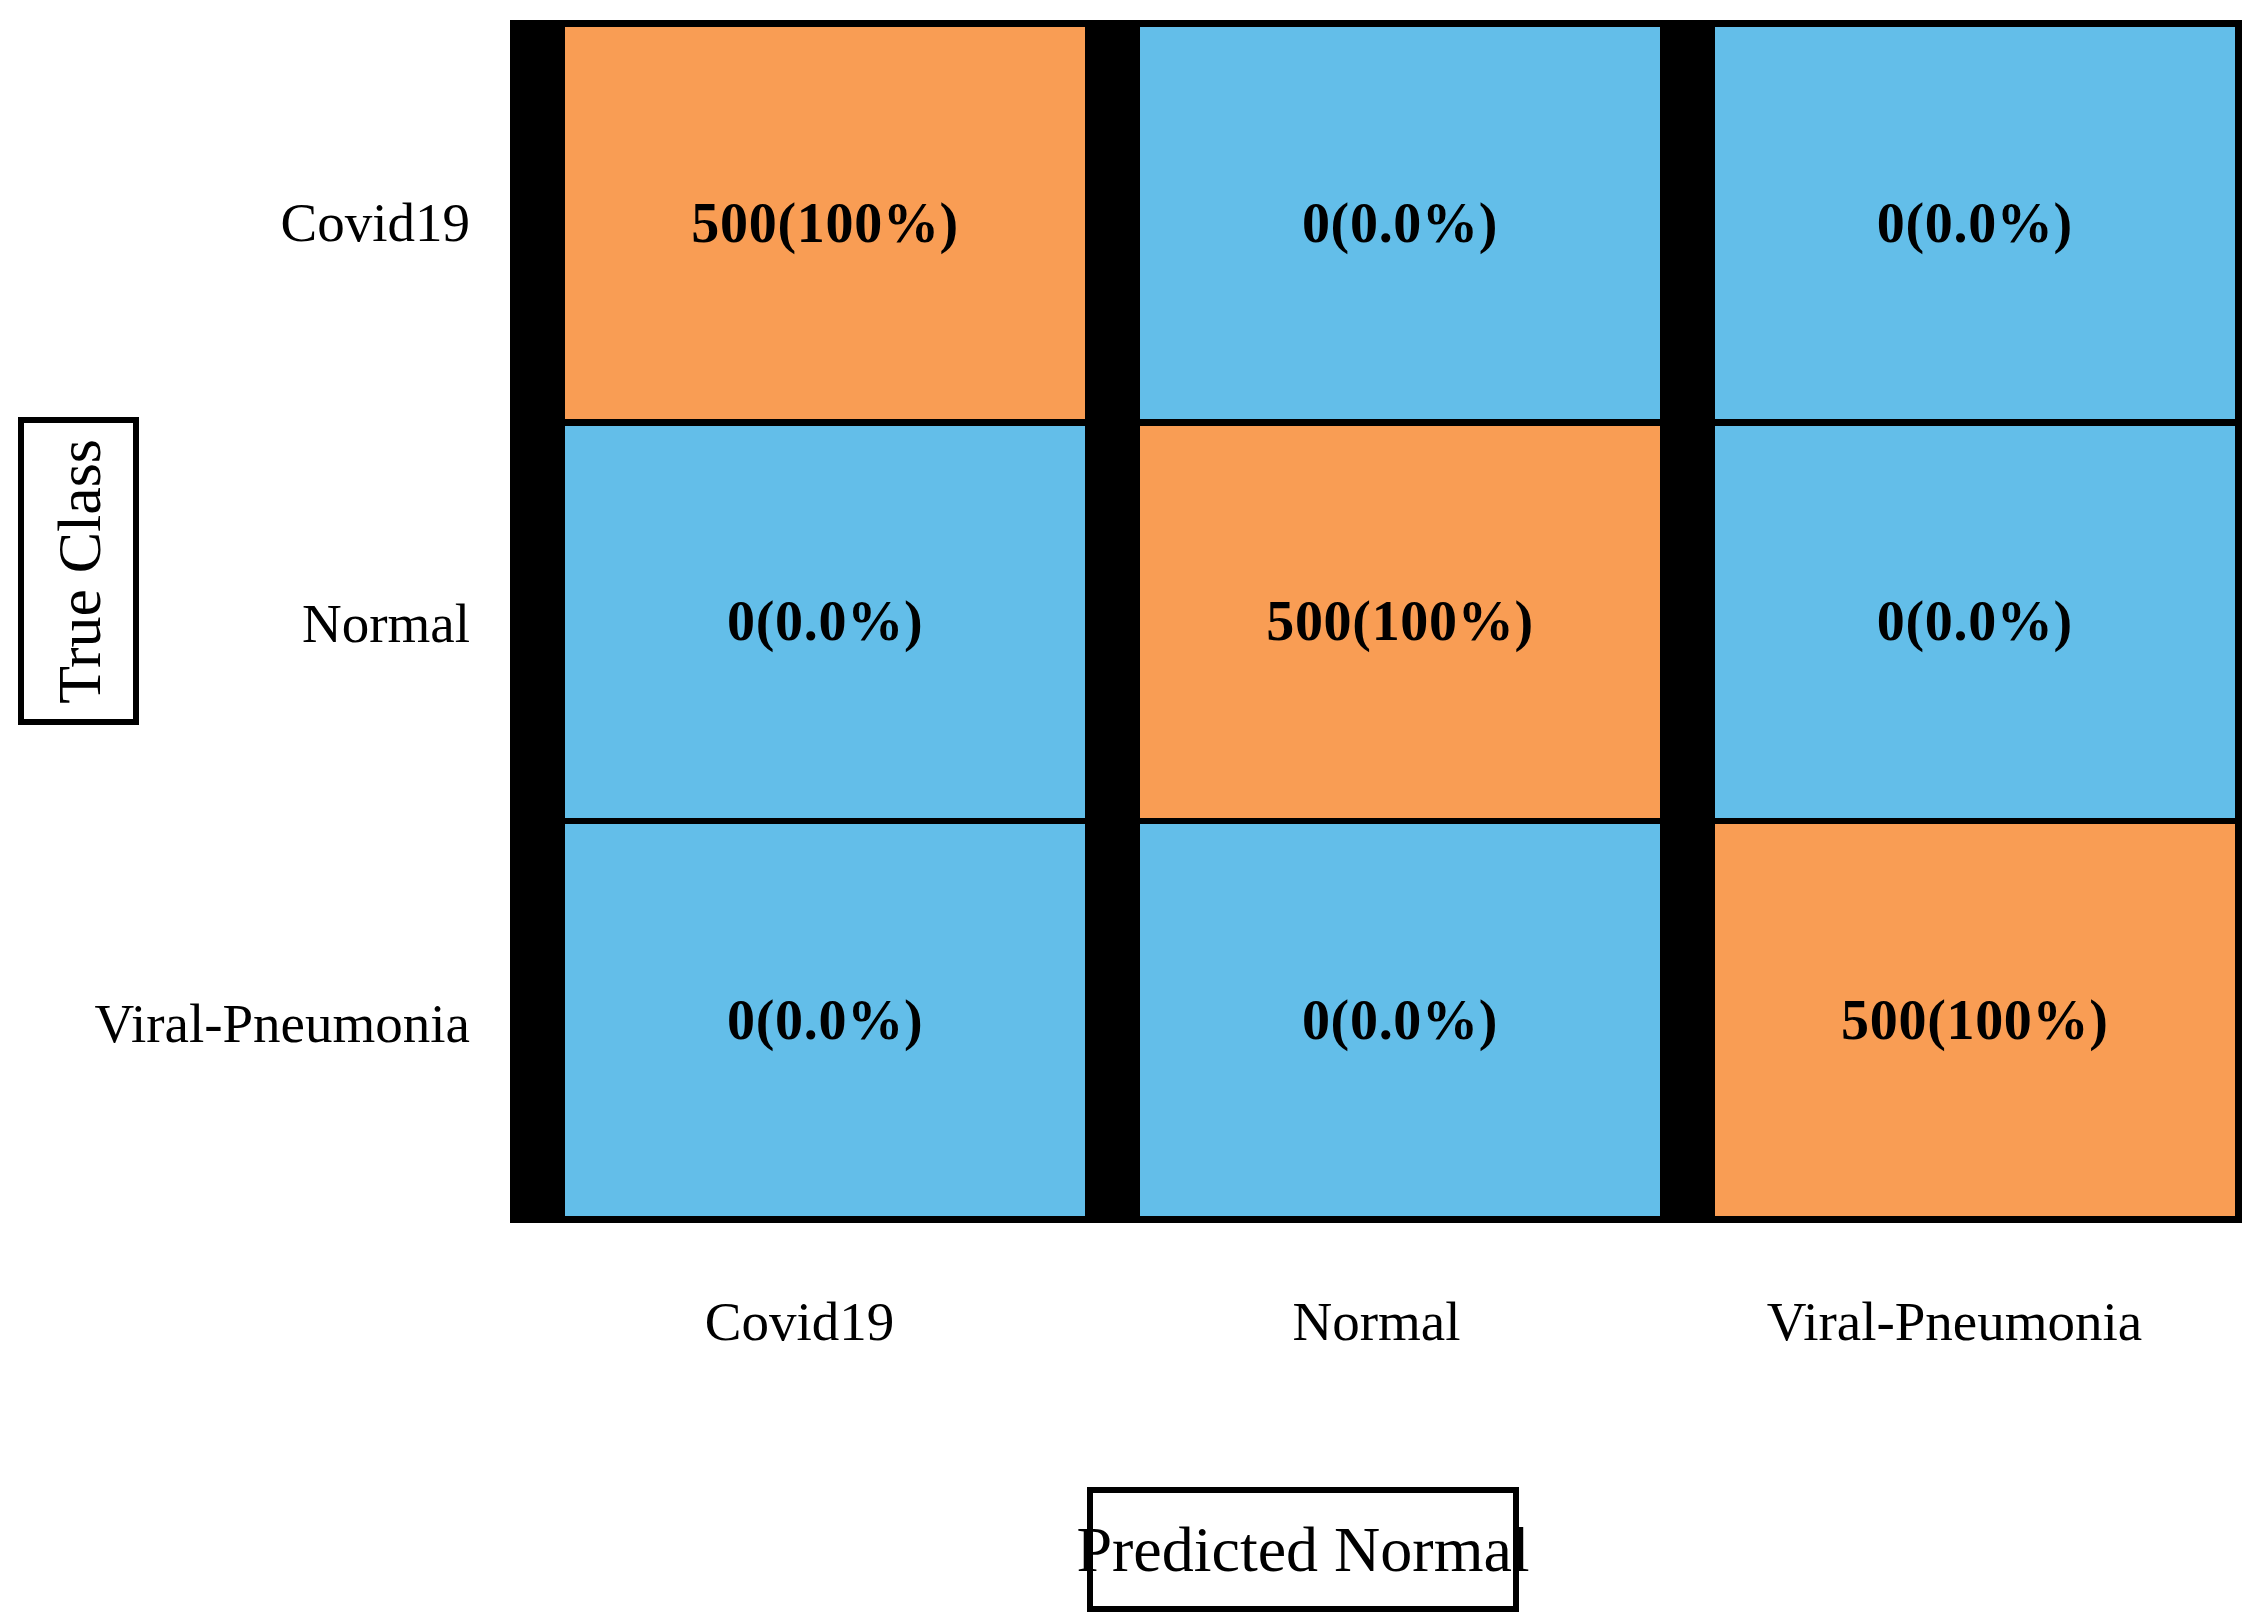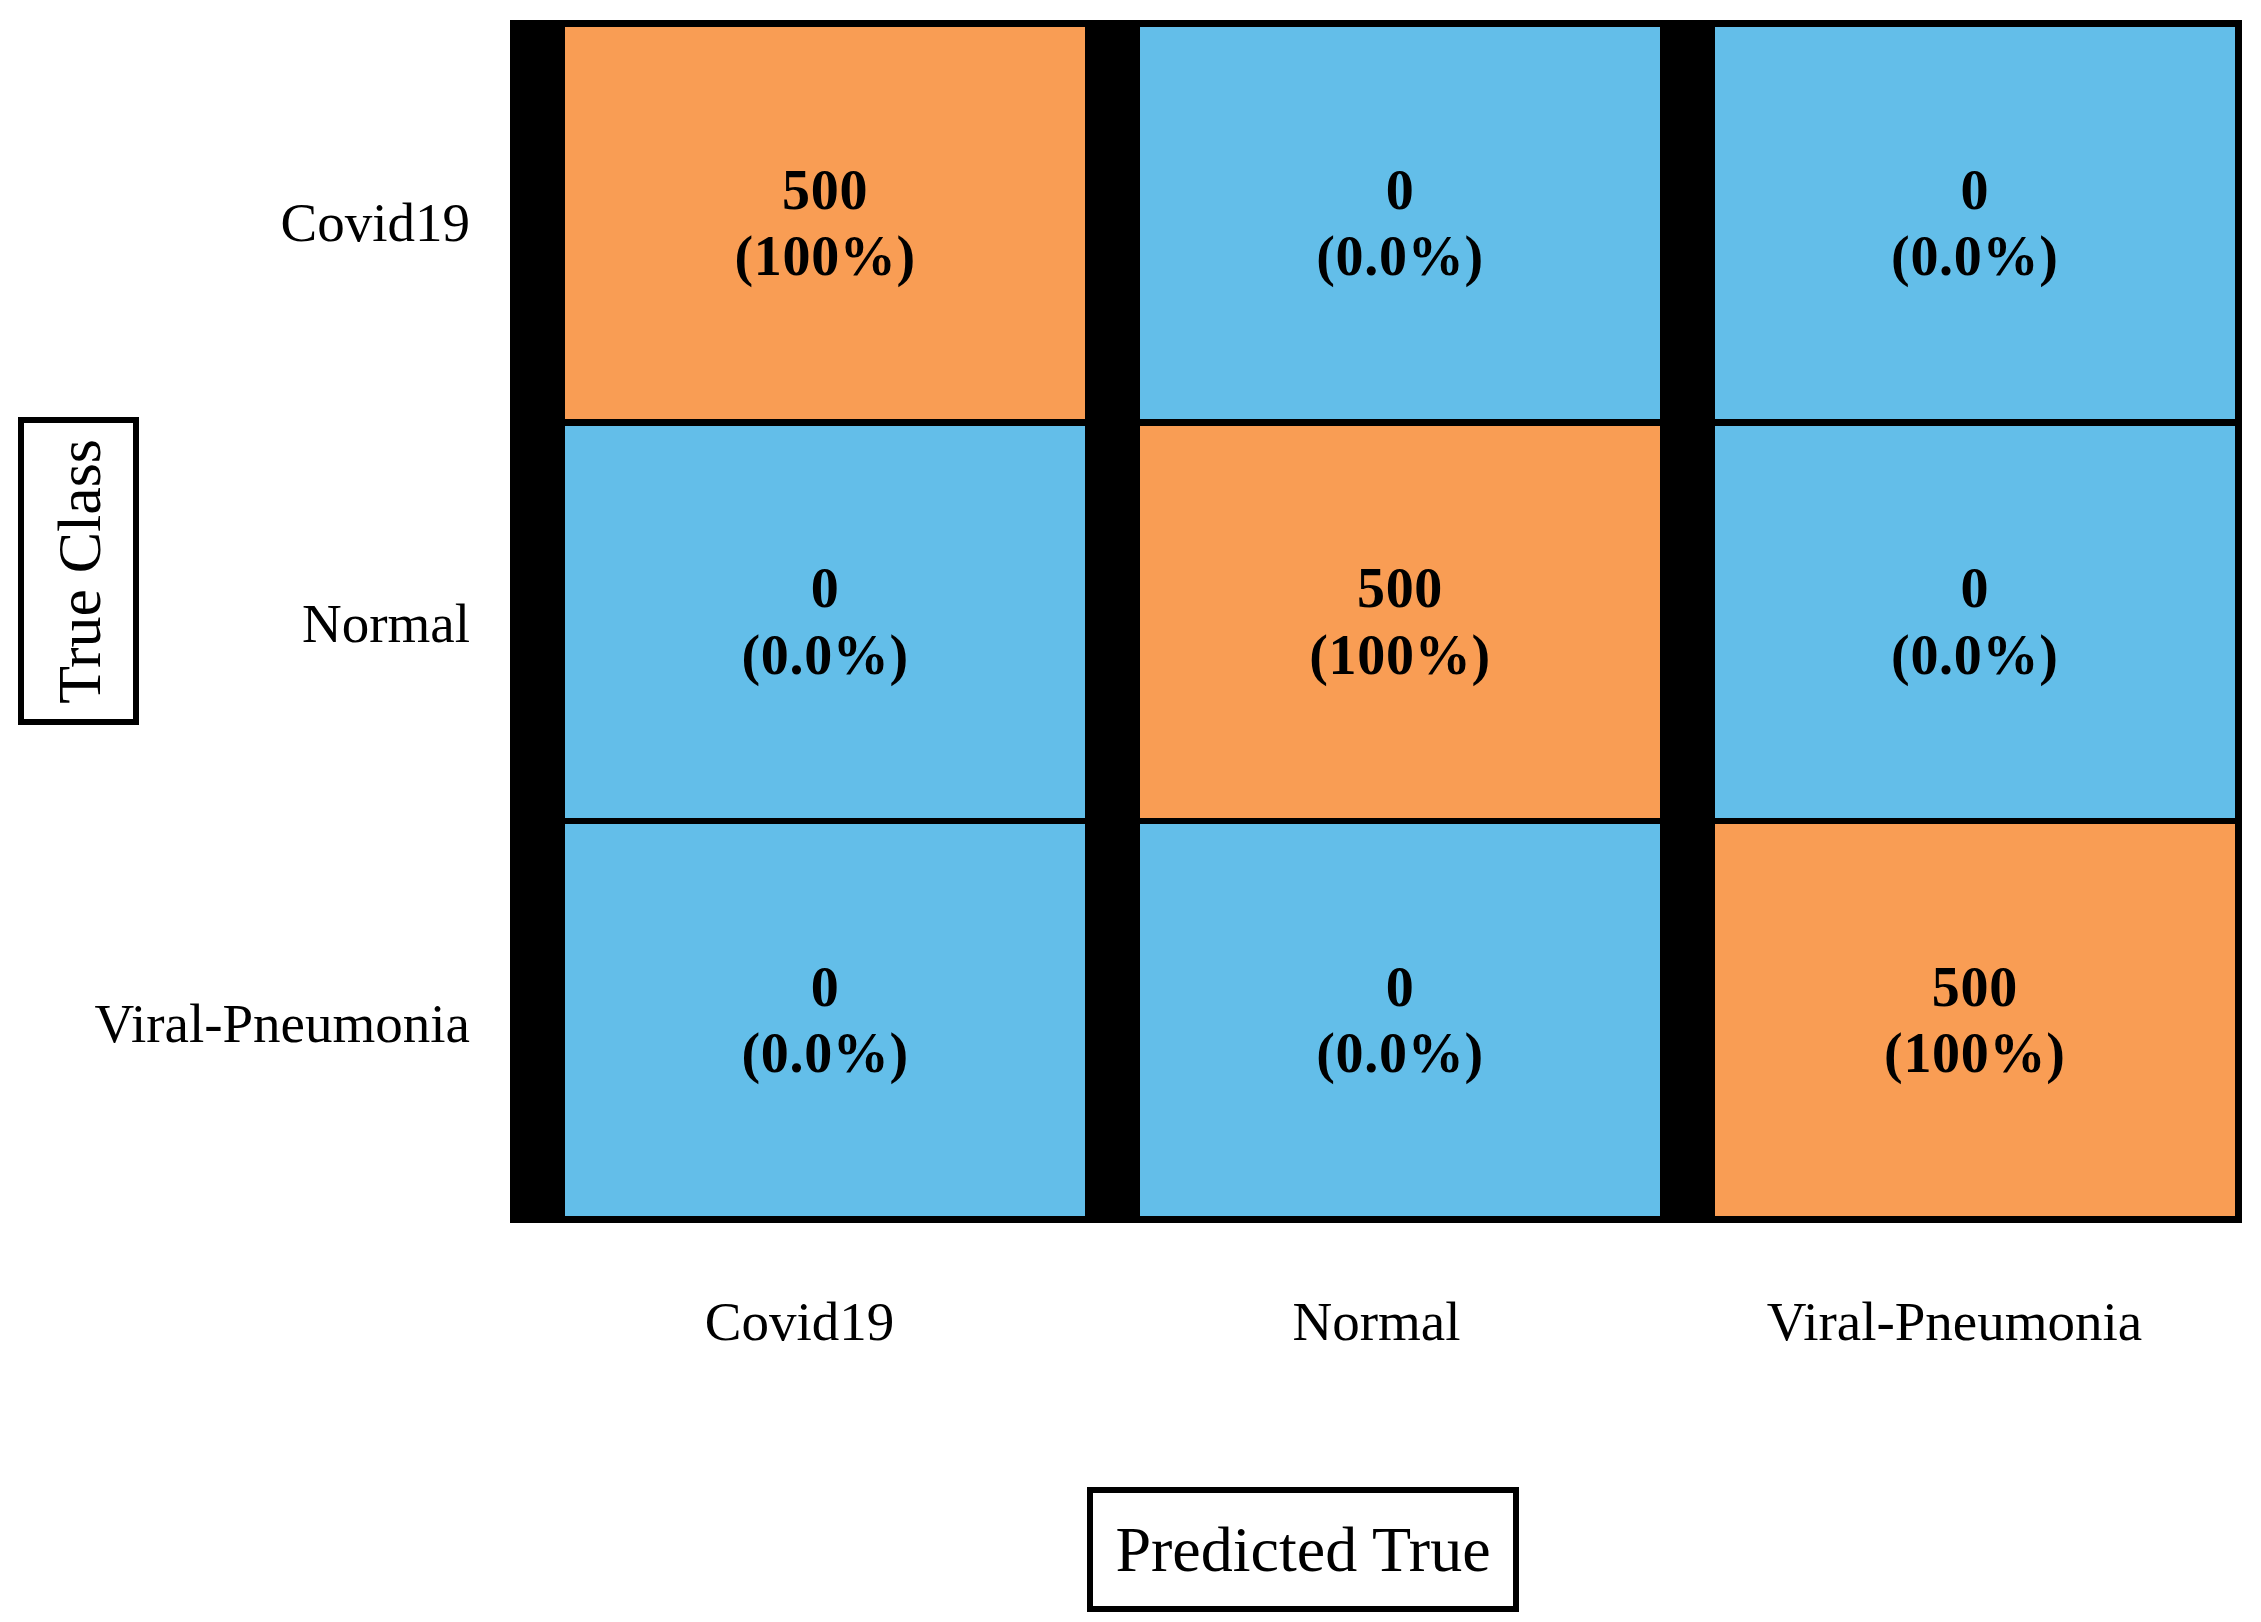--- a/index.html
+++ b/index.html
@@ -27,21 +27,21 @@
     box-sizing: border-box;
     border: 7.2px solid #000000;
     background: #000000;
     display: grid;
     grid-template-columns: repeat(3, 1fr);
     grid-template-rows: repeat(3, 1fr);
     gap: 6.5px;
   }
   .cell {
     display: flex;
-    flex-direction: column;
+    flex-direction: row;
     align-items: center;
     justify-content: center;
     text-align: center;
     margin-left: 48px;
   }
   .cell .val,
   .cell .pct {
     font-size: 56px;
     font-weight: bold;
     line-height: 1.18;
@@ -165,17 +165,17 @@
       <span class="val">500</span>
       <span class="pct">(100%)</span>
     </div>
   </div>
 
   <div class="xtick c1">Covid19</div>
   <div class="xtick c2">Normal</div>
   <div class="xtick c3">Viral-Pneumonia</div>
 
   <div class="axis-box x-title-box">
-    <span class="htext">Predicted True</span>
+    <span class="htext">Predicted Normal</span>
   </div>
 
 </div>
 
 
 </body></html>

